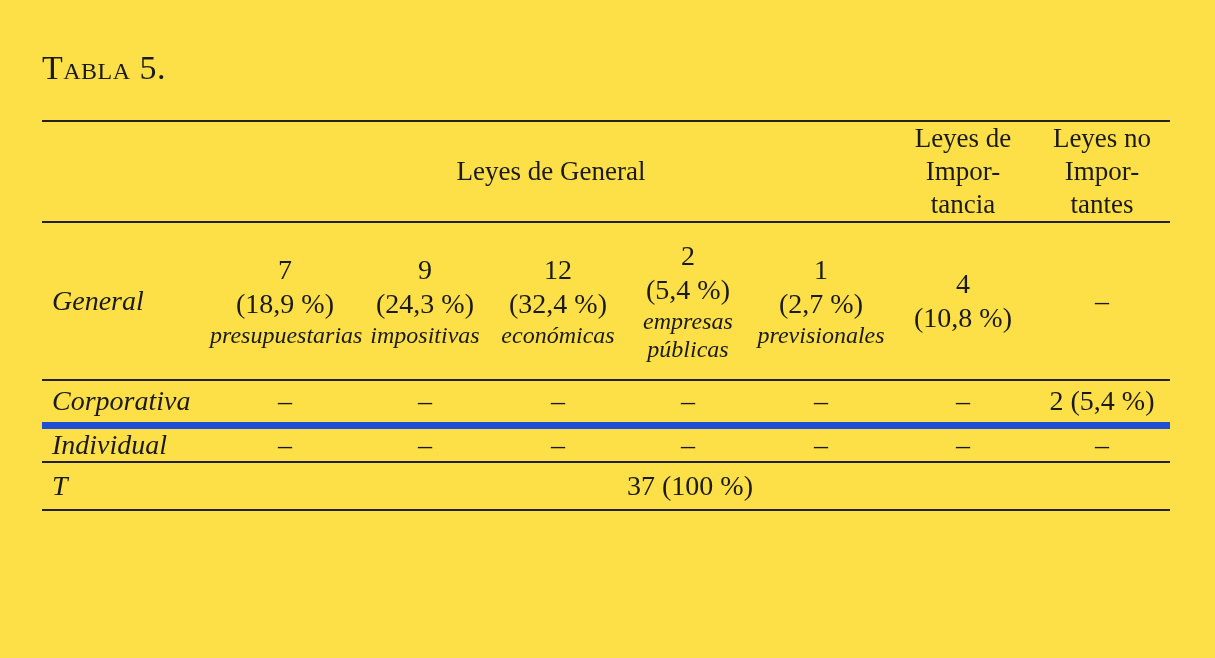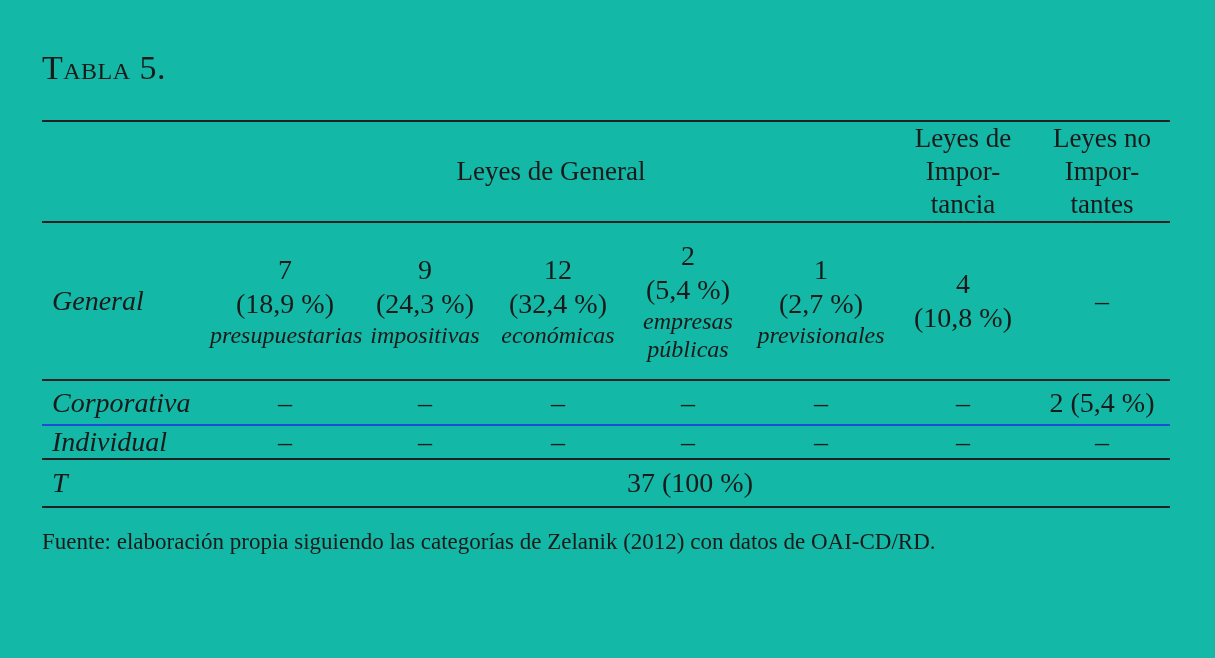--- a/index.html
+++ b/index.html
@@ -7,21 +7,21 @@
   body {
     width: 1215px; height: 658px;
     font-family: "Liberation Serif", serif;
     color: #1a1a1a;
     overflow: hidden;
   }
   .page {
     position: relative;
     width: 1215px; height: 658px;
     padding: 50px 45px 0 42px;
-    background: #14b8a6;
+    background: #fde047;
   }
   .caption {
     font-variant: small-caps;
     font-weight: 400;
     font-size: 34px;
     line-height: 36px;
     letter-spacing: 0.5px;
   }
   .caption .caption-line { display: block; }
   table.data-table {
@@ -38,21 +38,21 @@
     height: 92px;
     font-weight: bold;
     font-size: 27px;
     line-height: 33px;
     text-align: center;
     white-space: pre-line;
     border-top: 2px solid #222;
     border-bottom: 2px solid #222;
   }
   tr.row-general td { height: 158px; border-bottom: 2px solid #222; }
-  tr.row-corporativa td { height: 45px; border-bottom: 2px solid #1d4ed8; }
+  tr.row-corporativa td { height: 45px; border-bottom: 7px solid #1d4ed8; }
   tr.row-individual td { height: 33px; border-bottom: 2px solid #222; }
   tr.row-total td { height: 48px; border-bottom: 2px solid #222; }
   td.row-label {
     text-align: left;
     font-size: 28px;
     padding-left: 10px;
     font-style: italic;
   }
   td.cell { text-align: center; font-size: 28px; }
   .val { font-size: 28px; line-height: 34px; }
@@ -156,15 +156,14 @@
       </tr>
 
       <tr class="row-total">
         <td class="row-label total-label">T</td>
         <td colspan="7" class="total-value">37 (100 %)</td>
       </tr>
 
     </tbody>
   </table>
 
-  <p class="source-note">Fuente: elaboración propia siguiendo las categorías de Zelanik (2012) con datos de OAI-CD/RD.</p>
 
 </div>
 
 </body></html>

